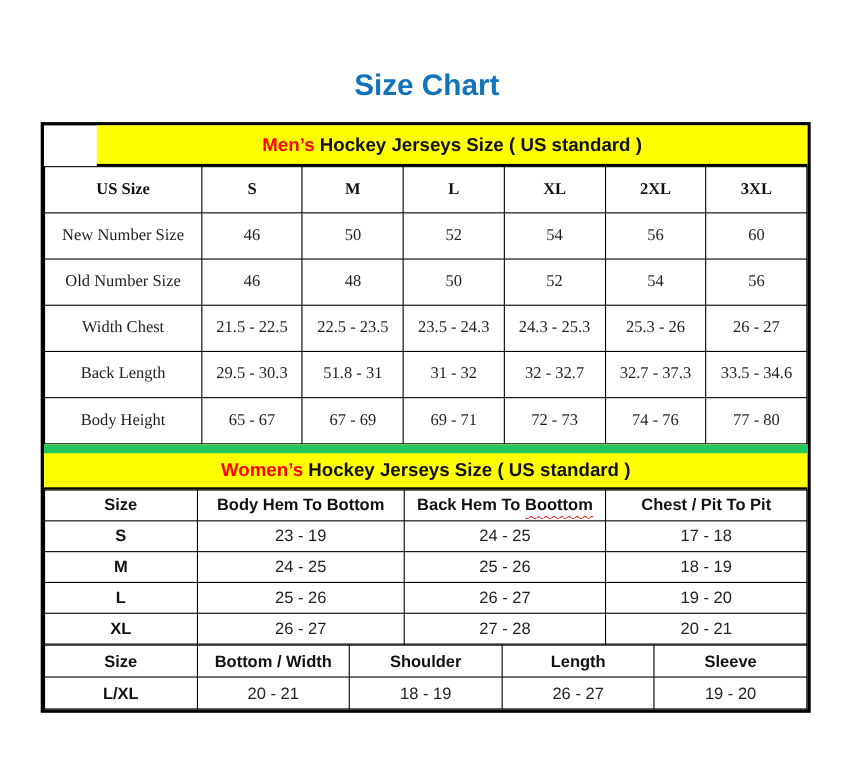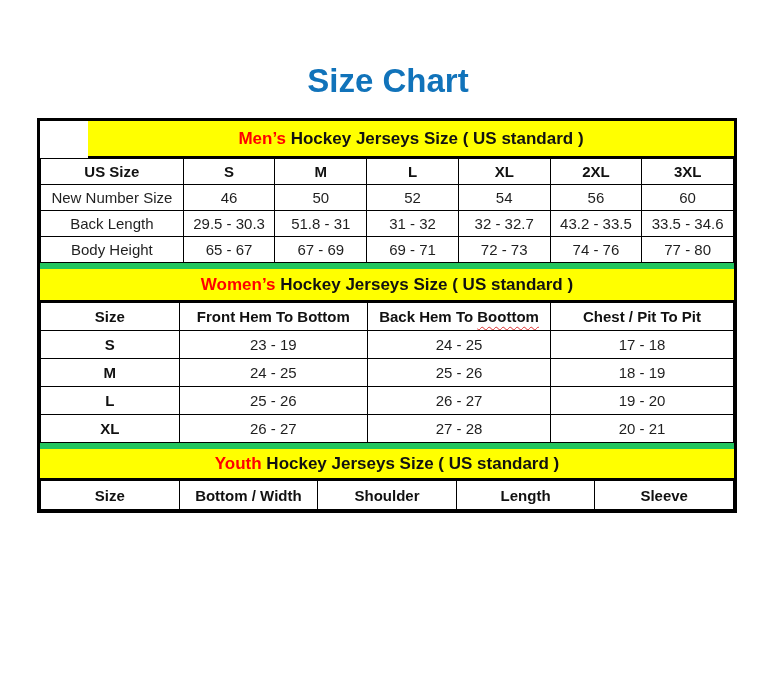--- a/index.html
+++ b/index.html
@@ -2,44 +2,44 @@
 <html><head>
 <meta charset="utf-8">
 <style>
   html,body{margin:0;padding:0;}
   body{
     width:776px;height:692px;background:#ffffff;overflow:hidden;
     font-family:"Liberation Sans", sans-serif;color:#1a1a1a;
   }
   .page-title{
     margin:62px 0 18px 0;text-align:center;
-    font-size:33px;font-weight:700;color:#1173ba;letter-spacing:0px;
+    font-size:27px;font-weight:700;color:#1173ba;letter-spacing:0px;
   }
   .chart{
     width:700px;margin-left:37px;border:3px solid #000;box-sizing:border-box;
   }
   .band{
     background:#ffff00;text-align:center;font-weight:700;font-size:17px;line-height:17px;
-    border-top:6px solid #22c55e;border-bottom:2px solid #000;color:#111;
+    border-top:8px solid #22c55e;border-bottom:2px solid #000;color:#111;
   }
   .band.first{border-top:none;margin-left:48px;}
   .band.sec-mens{padding:9px 0;}
   .band.sec-womens{padding:7px 0;}
   .band.sec-youth{padding:6px 0;}
   .band .hl{color:#ff0000;}
   table.size-table{
     width:100%;border-collapse:collapse;table-layout:fixed;
   }
   .size-table td,.size-table th{
     border:1px solid #000;text-align:center;vertical-align:middle;
     font-size:15px;padding:0 2px;box-sizing:border-box;color:#1f1f1f;
     font-weight:400;overflow:hidden;white-space:nowrap;
   }
   .size-table thead th{font-weight:700;color:#111;}
-  .sec-mens td,.sec-mens th{height:26px;}
+  .sec-mens td,.sec-mens th{height:42px;font-family:Liberation Serif, serif;}
   .sec-womens td,.sec-womens th{height:28px;}
   .sec-youth td,.sec-youth th{height:29px;}
   .sec-womens tbody .row-label,.sec-youth tbody .row-label{font-weight:700;color:#111;}
   .sec-mens tbody .row-label{font-weight:400;}
   
   .sec-mens col.c0{width:20.6%;}
   .sec-womens col.c0{width:20%;}
   .sec-womens col.c1{width:27.2%;}
   .sec-womens col.c2{width:26.4%;}
   .sec-womens col.c3{width:26.4%;}
@@ -82,26 +82,44 @@
         <tr>
           <th class="row-label">New Number Size</th>
           <td>46</td>
           <td>50</td>
           <td>52</td>
           <td>54</td>
           <td>56</td>
           <td>60</td>
         </tr>
         <tr>
+          <th class="row-label">Old Number Size</th>
+          <td>46</td>
+          <td>48</td>
+          <td>50</td>
+          <td>52</td>
+          <td>54</td>
+          <td>56</td>
+        </tr>
+        <tr>
+          <th class="row-label">Width Chest</th>
+          <td>21.5 - 22.5</td>
+          <td>22.5 - 23.5</td>
+          <td>23.5 - 24.3</td>
+          <td>24.3 - 25.3</td>
+          <td>25.3 - 26</td>
+          <td>26 - 27</td>
+        </tr>
+        <tr>
           <th class="row-label">Back Length</th>
           <td>29.5 - 30.3</td>
           <td>51.8 - 31</td>
           <td>31 - 32</td>
           <td>32 - 32.7</td>
-          <td>43.2 - 33.5</td>
+          <td>32.7 - 37.3</td>
           <td>33.5 - 34.6</td>
         </tr>
         <tr>
           <th class="row-label">Body Height</th>
           <td>65 - 67</td>
           <td>67 - 69</td>
           <td>69 - 71</td>
           <td>72 - 73</td>
           <td>74 - 76</td>
           <td>77 - 80</td>
@@ -112,21 +130,21 @@
     <table class="size-table sec-womens">
       <colgroup>
         <col class="c0">
         <col class="c1">
         <col class="c2">
         <col class="c3">
       </colgroup>
       <thead>
         <tr>
           <th>Size</th>
-          <th>Front Hem To Bottom</th>
+          <th>Body Hem To Bottom</th>
           <th>Back Hem To <span class="misspell">Boottom</span></th>
           <th>Chest / Pit To Pit</th>
         </tr>
       </thead>
       <tbody>
         <tr>
           <th class="row-label">S</th>
           <td>23 - 19</td>
           <td>24 - 25</td>
           <td>17 - 18</td>
@@ -144,34 +162,40 @@
           <td>19 - 20</td>
         </tr>
         <tr>
           <th class="row-label">XL</th>
           <td>26 - 27</td>
           <td>27 - 28</td>
           <td>20 - 21</td>
         </tr>
       </tbody>
     </table>
-    <div class="band sec-youth"><span class="hl">Youth</span><span> Hockey Jerseys Size ( US standard )</span></div>
     <table class="size-table sec-youth">
       <colgroup>
         <col class="c0">
         <col class="c1">
         <col class="c2">
         <col class="c3">
         <col class="c4">
       </colgroup>
       <thead>
         <tr>
           <th>Size</th>
           <th>Bottom / Width</th>
           <th>Shoulder</th>
           <th>Length</th>
           <th>Sleeve</th>
         </tr>
       </thead>
       <tbody>
+        <tr>
+          <th class="row-label">L/XL</th>
+          <td>20 - 21</td>
+          <td>18 - 19</td>
+          <td>26 - 27</td>
+          <td>19 - 20</td>
+        </tr>
       </tbody>
     </table>
   </div>
 
 </body></html>

